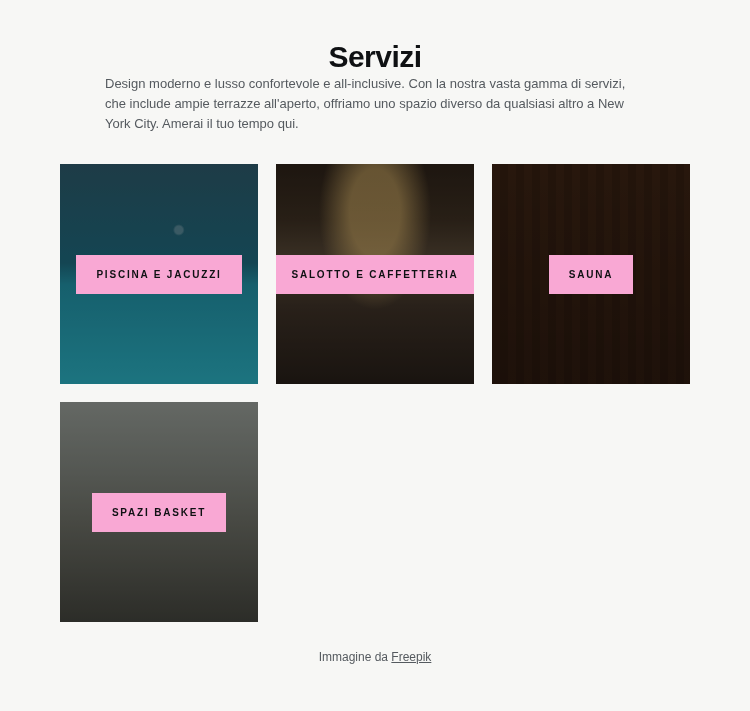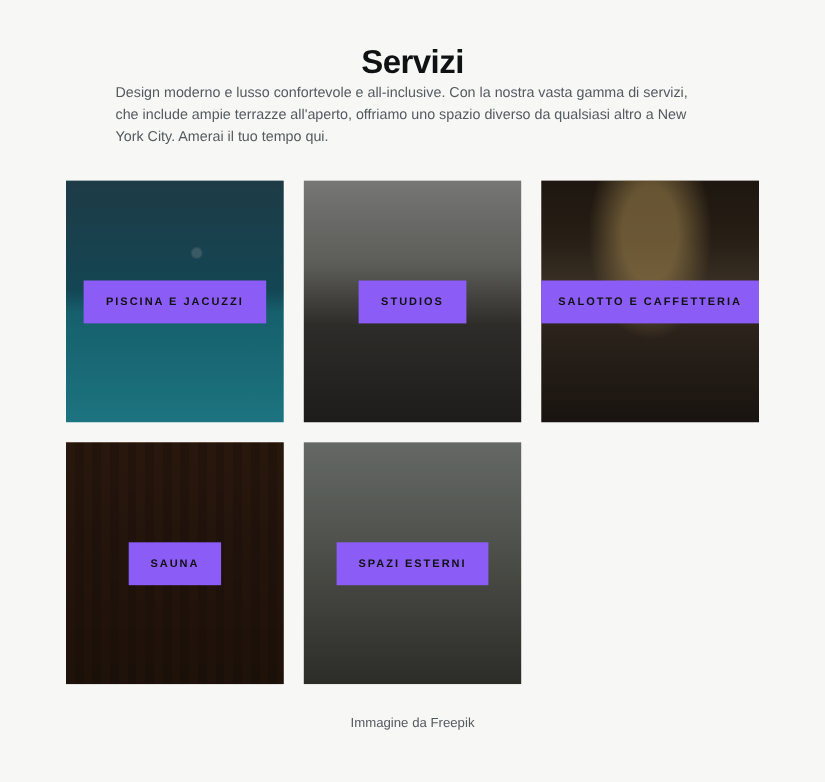--- a/index.html
+++ b/index.html
@@ -47,36 +47,37 @@
     position: absolute;
     inset: 0;
   }
   .overlay {
     position: absolute;
     inset: 0;
     background: rgba(10,10,12,0.38);
   }
   .label {
     position: relative;
-    background: #8b5cf6;
+    background: #f9a8d4;
     color: #0f1113;
     font-size: 10px;
     font-weight: 700;
     letter-spacing: 1.8px;
     padding: 14px 20px;
     text-align: center;
     white-space: nowrap;
   }
   .credit {
     margin-top: 28px;
     font-size: 12px;
     color: #555a5f;
   }
   .credit-link {
     color: #555a5f;
+    text-decoration: underline;
     cursor: pointer;
   }
 
   
   .bg-pool {
     background:
       radial-gradient(circle at 60% 30%, rgba(255,255,255,0.25) 0 2%, transparent 3%),
       linear-gradient(180deg, #2a5a6a 0%, #1a6a7e 45%, #1e94a8 55%, #28b5c6 100%);
   }
   .bg-studios {
@@ -112,42 +113,37 @@
 <p class="description">Design moderno e lusso confortevole e all-inclusive. Con la nostra vasta gamma di servizi, che include ampie terrazze all'aperto, offriamo uno spazio diverso da qualsiasi altro a New York City. Amerai il tuo tempo qui.</p>
 
 <div class="grid">
 
   <div class="card">
     <div class="bg bg-pool"></div>
     <div class="overlay"></div>
     <span class="label">PISCINA E JACUZZI</span>
   </div>
 
-  <div class="card">
-    <div class="bg bg-studios"></div>
-    <div class="overlay"></div>
-    <span class="label">STUDIOS</span>
-  </div>
 
   <div class="card">
     <div class="bg bg-lounge"></div>
     <div class="overlay"></div>
     <span class="label">SALOTTO E CAFFETTERIA</span>
   </div>
 
   <div class="card">
     <div class="bg bg-sauna"></div>
     <div class="overlay"></div>
     <span class="label">SAUNA</span>
   </div>
 
   <div class="card">
     <div class="bg bg-outdoor"></div>
     <div class="overlay"></div>
-    <span class="label">SPAZI ESTERNI</span>
+    <span class="label">SPAZI BASKET</span>
   </div>
 
 
 </div>
 
 <p class="credit">
   <span>Immagine da </span><a class="credit-link">Freepik</a>
 </p>
 
 </body></html>

